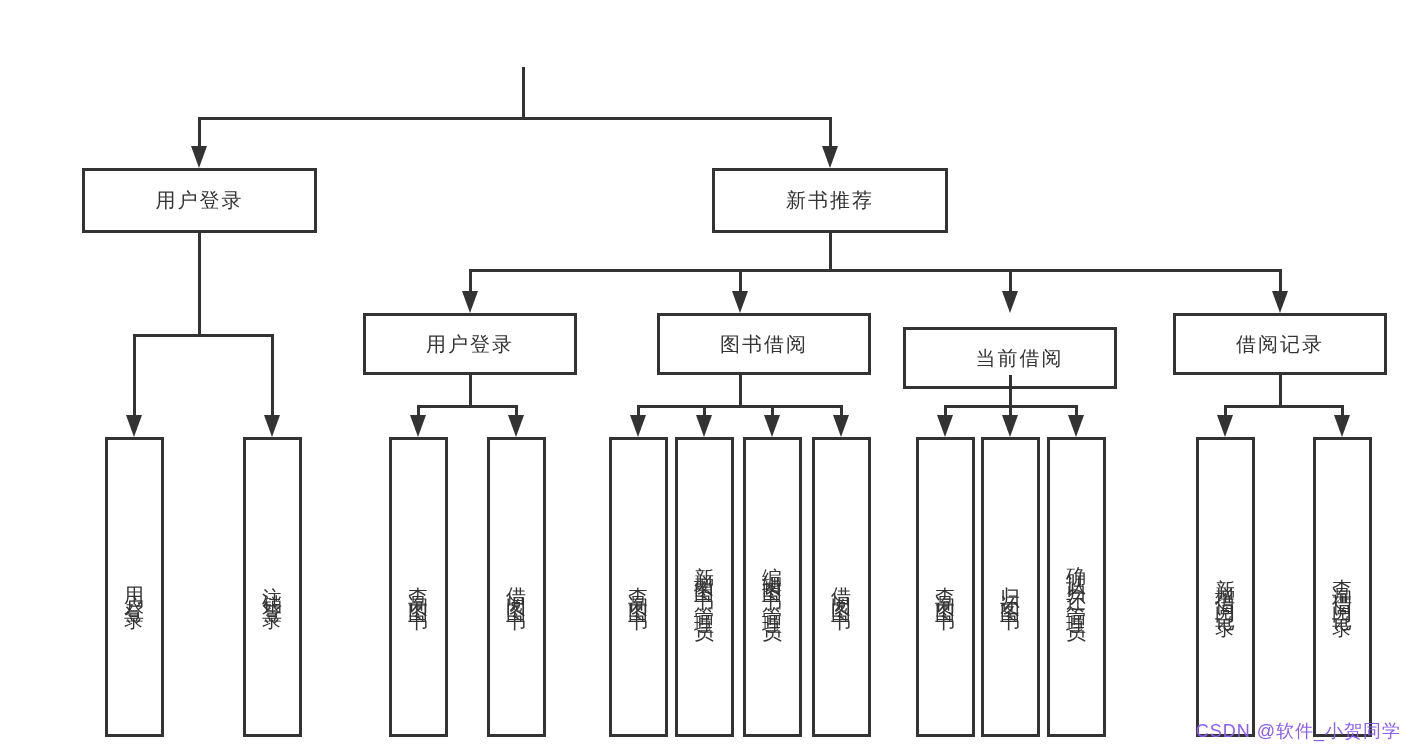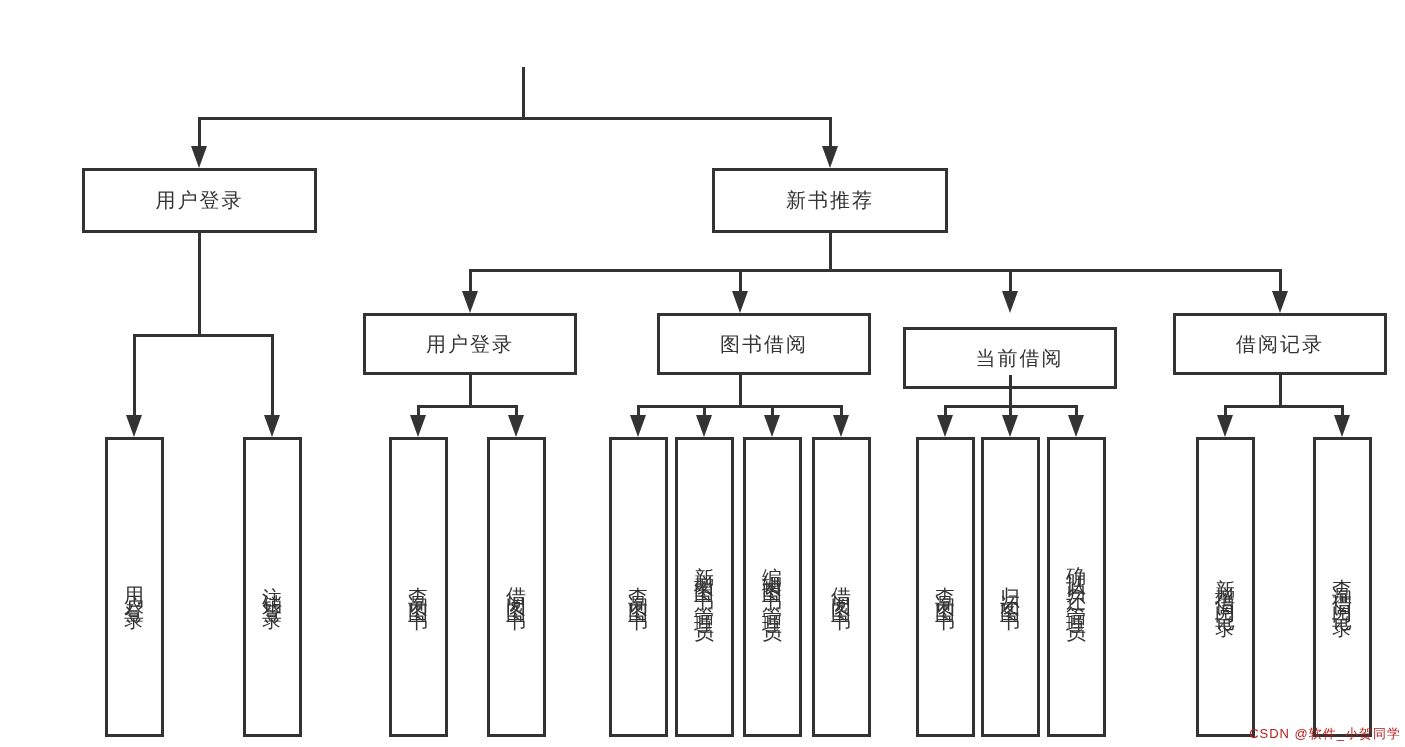--- a/index.html
+++ b/index.html
@@ -58,22 +58,22 @@
     width: 0;
     height: 0;
     border-left: 8px solid transparent;
     border-right: 8px solid transparent;
     border-top: 22px solid #333333;
   }
   .watermark {
     position: absolute;
     right: 4px;
     bottom: 4px;
-    color: #b91c1c;
-    font-size: 13px;
+    color: #8b5cf6;
+    font-size: 18px;
     letter-spacing: 1px;
     white-space: nowrap;
     margin-top: 38px;
   }
 </style>
 </head>
 <body>
 
 <div id="stage">
 

